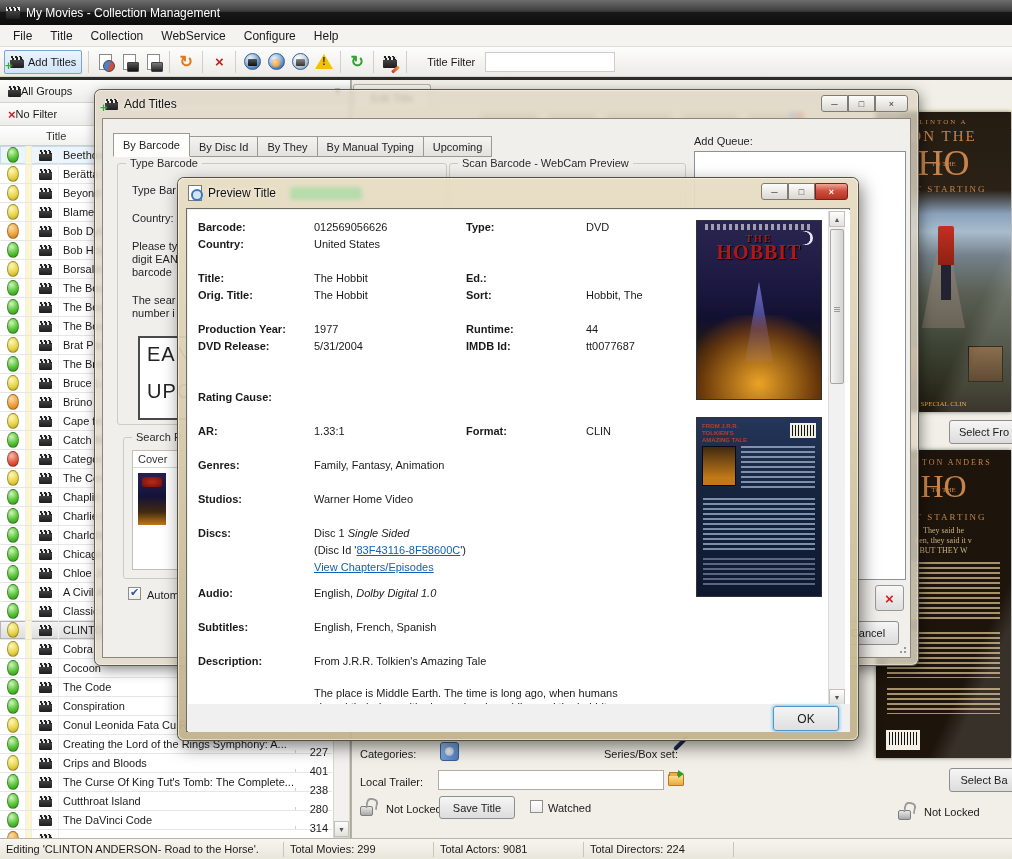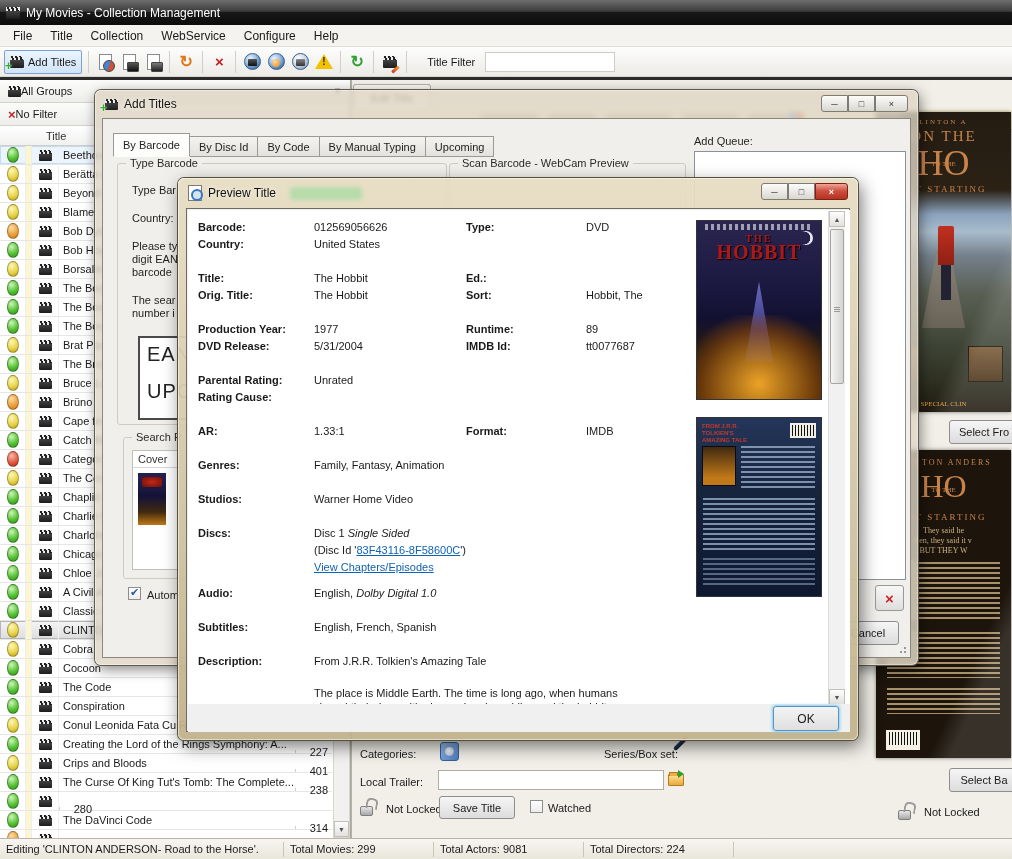--- a/index.html
+++ b/index.html
@@ -759,20 +759,21 @@
   </div>
 
   <div class="lrow st-green">
     <div class="cell-oval">
             <span class="oval"></span>
           </div>
     <div class="cell-strip"></div>
     <div class="cell-clap">
             <span class="clap"></span>
           </div>
+    <div class="cell-title">Cutthroat Island</div>
     <div class="cell-count">280</div>
   </div>
 
   <div class="lrow st-green">
     <div class="cell-oval">
             <span class="oval"></span>
           </div>
     <div class="cell-strip"></div>
     <div class="cell-clap">
             <span class="clap"></span>
@@ -814,21 +815,21 @@
     </div>
     <div class="winbtns">
       <div class="wbtn first">─</div>
       <div class="wbtn">□</div>
       <div class="wbtn last">×</div>
     </div>
     <div class="add-client">
       <div class="tabs">
           <div class="tab active">By Barcode</div>
           <div class="tab">By Disc Id</div>
-          <div class="tab">By Code</div>
+          <div class="tab">By They</div>
           <div class="tab">By Manual Typing</div>
           <div class="tab">Upcoming</div>
         </div>
       <span class="ad-lbl" style="left:591px; top:16px;">Add Queue:</span>
       <div class="queue" style="left:591px; top:32px; width:212px; height:429px;"></div>
 
       <div class="groupbox" style="left:14px; top:44px; width:330px; height:262px;">
         <span class="gb-title">Type Barcode</span>
         <span class="ad-lbl" style="left:14px; top:20px;">Type Bar</span>
         <span class="ad-lbl" style="left:14px; top:48px;">Country:</span>
@@ -899,41 +900,37 @@
         <div class="frow" style="top:79px">
           <span class="flbl">Orig. Title:</span>
           <span class="fval">The Hobbit</span>
           <span class="flbl c2">Sort:</span>
           <span class="fval c2v">Hobbit, The</span>
         </div>
         <div class="frow" style="top:113px">
           <span class="flbl">Production Year:</span>
           <span class="fval">1977</span>
           <span class="flbl c2">Runtime:</span>
-          <span class="fval c2v">89</span>
+          <span class="fval c2v">44</span>
         </div>
         <div class="frow" style="top:130px">
           <span class="flbl">DVD Release:</span>
           <span class="fval">5/31/2004</span>
           <span class="flbl c2">IMDB Id:</span>
           <span class="fval c2v">tt0077687</span>
         </div>
-        <div class="frow" style="top:164px">
-          <span class="flbl">Parental Rating:</span>
-          <span class="fval">Unrated</span>
-        </div>
         <div class="frow" style="top:181px">
           <span class="flbl">Rating Cause:</span>
           <span class="fval"></span>
         </div>
         <div class="frow" style="top:215px">
           <span class="flbl">AR:</span>
           <span class="fval">1.33:1</span>
           <span class="flbl c2">Format:</span>
-          <span class="fval c2v">IMDB</span>
+          <span class="fval c2v">CLIN</span>
         </div>
         <div class="frow" style="top:249px">
           <span class="flbl">Genres:</span>
           <span class="fval">Family, Fantasy, Animation</span>
         </div>
         <div class="frow" style="top:283px">
           <span class="flbl">Studios:</span>
           <span class="fval">Warner Home Video</span>
         </div>
         <div class="frow" style="top:317px">

